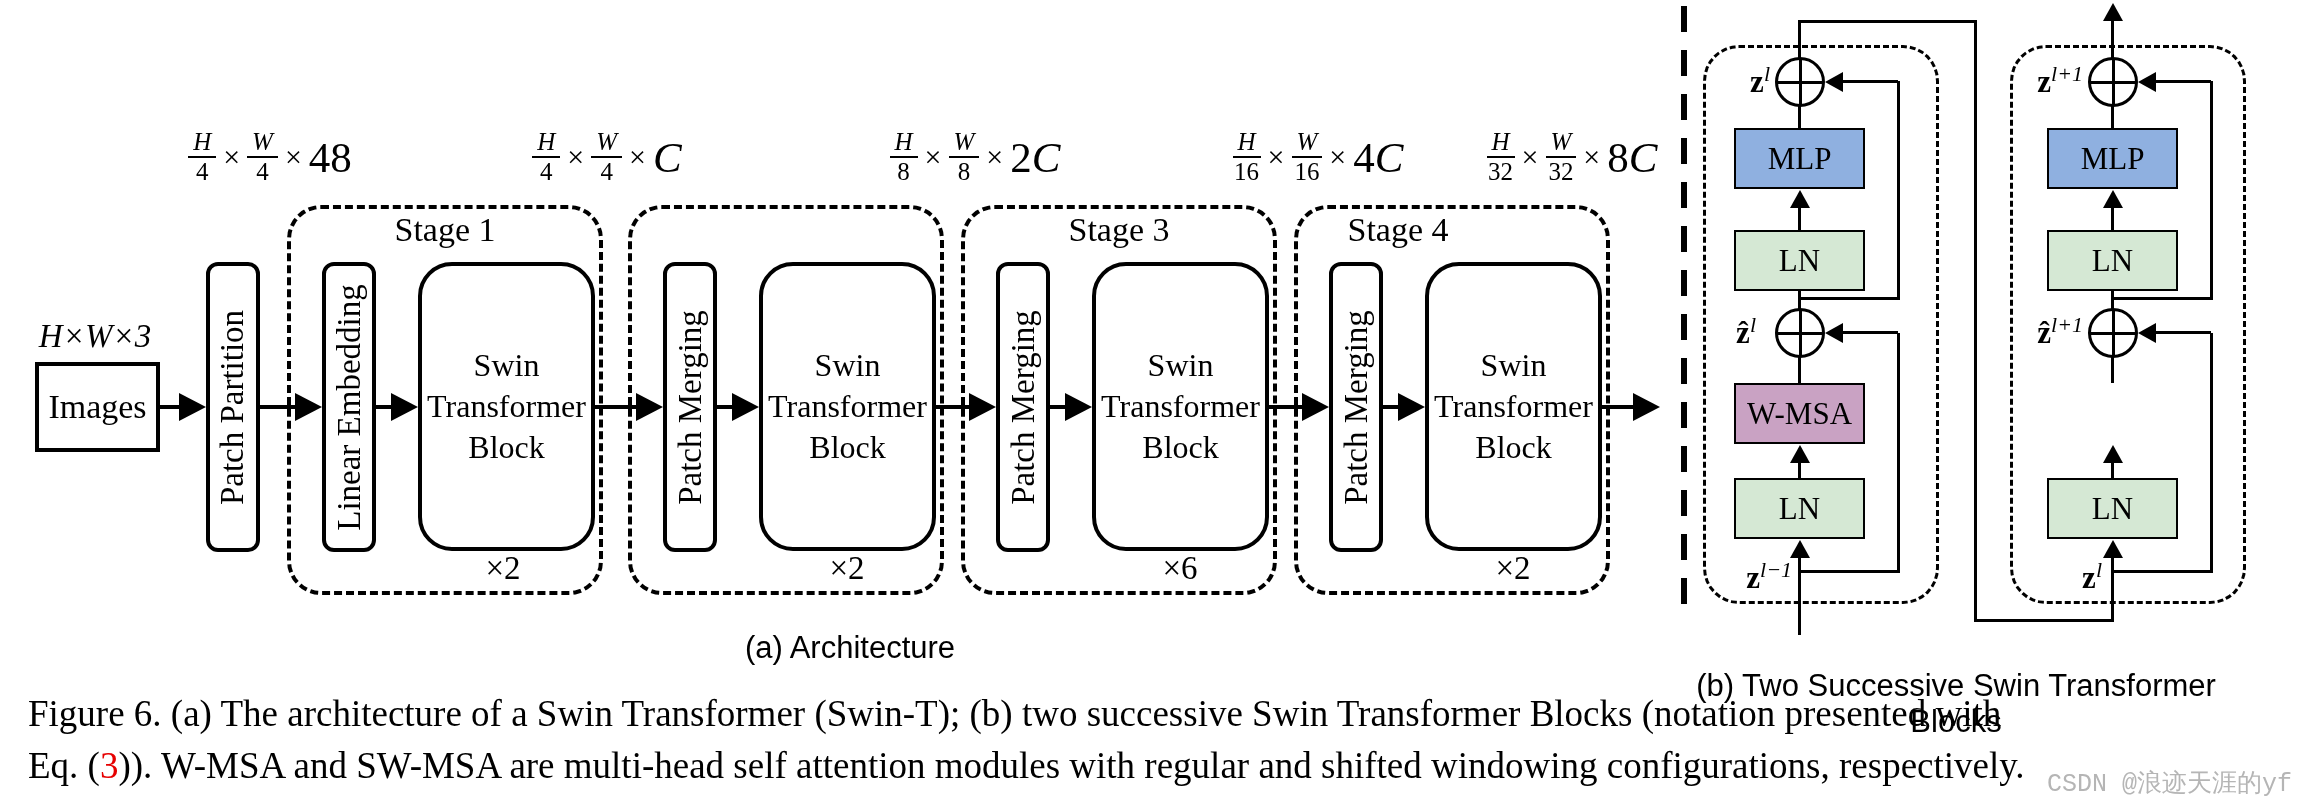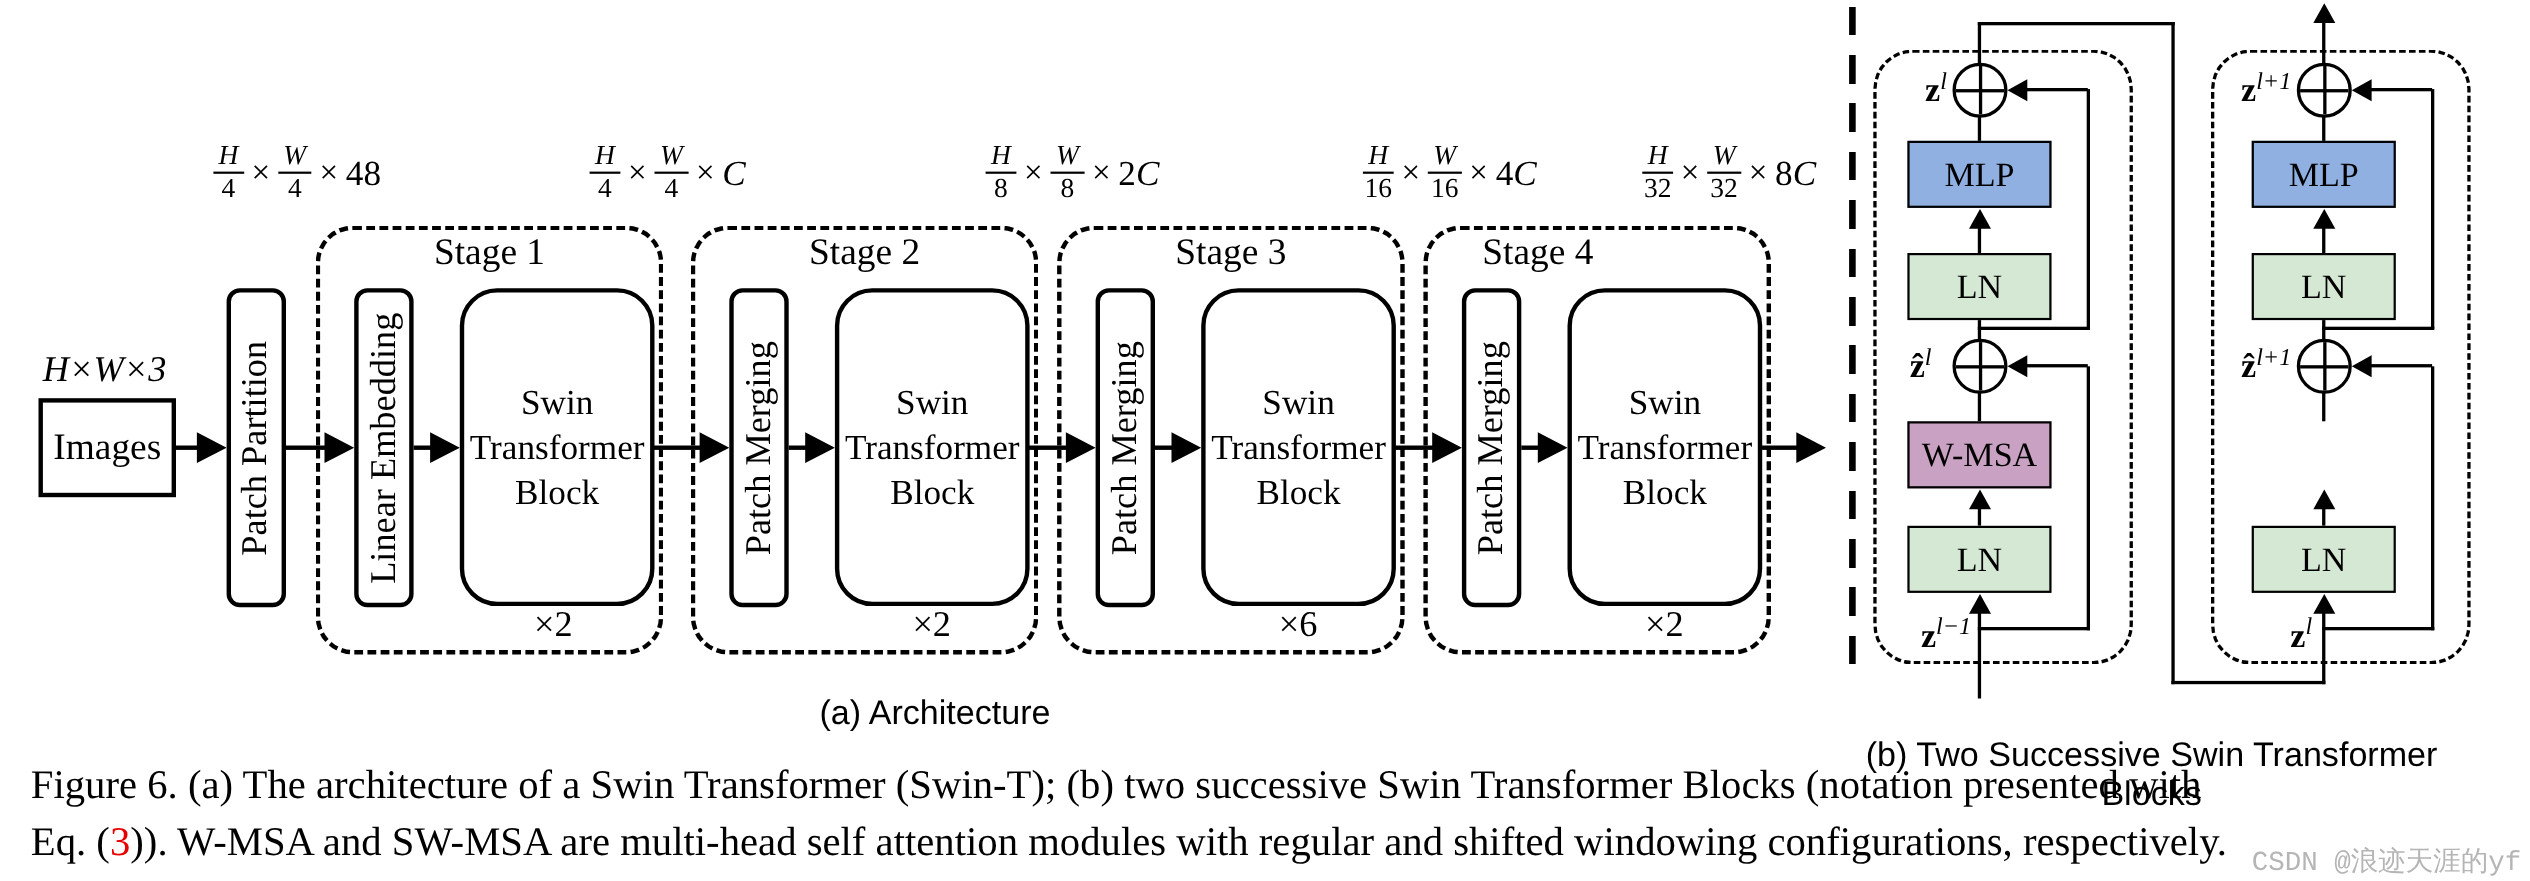--- a/index.html
+++ b/index.html
@@ -32,21 +32,21 @@
   .imagesbox{position:absolute;left:35px;top:362px;width:117px;height:82px;border:4px solid #000;
              background:#fff;display:flex;align-items:center;justify-content:center;font-size:34px;}
   .inputdim{position:absolute;left:20px;top:318px;width:150px;text-align:center;
             font-style:italic;font-size:33px;}
   .dim{position:absolute;top:126px;width:260px;height:62px;display:flex;align-items:center;
        justify-content:center;gap:7px;}
   .frac{display:inline-block;text-align:center;font-size:25px;line-height:1.05;}
   .frac .num{display:block;font-style:italic;border-bottom:2.5px solid #000;padding:0 5px 1px 5px;}
   .frac .den{display:block;font-style:normal;padding-top:1px;}
   .tms{font-size:30px;}
-  .tail{font-size:32px;}
+  .tail{font-size:43px;}
   .tail .tn{font-style:normal;}
   .tail .tv{font-style:italic;}
   .sep{position:absolute;left:1681px;top:6px;width:6px;height:608px;
        background:repeating-linear-gradient(180deg,#000 0 26px,transparent 26px 44px);}
 
   
   .brect{position:absolute;top:45px;width:230px;height:553px;border:3.5px dashed #000;
          border-radius:36px;}
   .bbox{position:absolute;width:127px;height:57px;border:2.5px solid #000;display:flex;
         align-items:center;justify-content:center;font-size:31px;background:#fff;}
@@ -71,21 +71,20 @@
 <body>
 
 <div class="page">
 
   <div class="stage-rect" style="left:287px"></div>
   <div class="stage-rect" style="left:628px"></div>
   <div class="stage-rect" style="left:961px"></div>
   <div class="stage-rect" style="left:1294px"></div>
 
   <div class="stage-label" style="left:287px">Stage 1</div>
-  <div class="stage-label" style="left:628px">Stage 2</div>
   <div class="stage-label" style="left:961px">Stage 3</div>
   <div class="stage-label" style="left:1240px">Stage 4</div>
 
   <div class="dim" style="left:140px">
     <span class="frac">
         <span class="num">H</span>
         <span class="den">4</span>
       </span>
     <span class="tms">×</span>
     <span class="frac">

